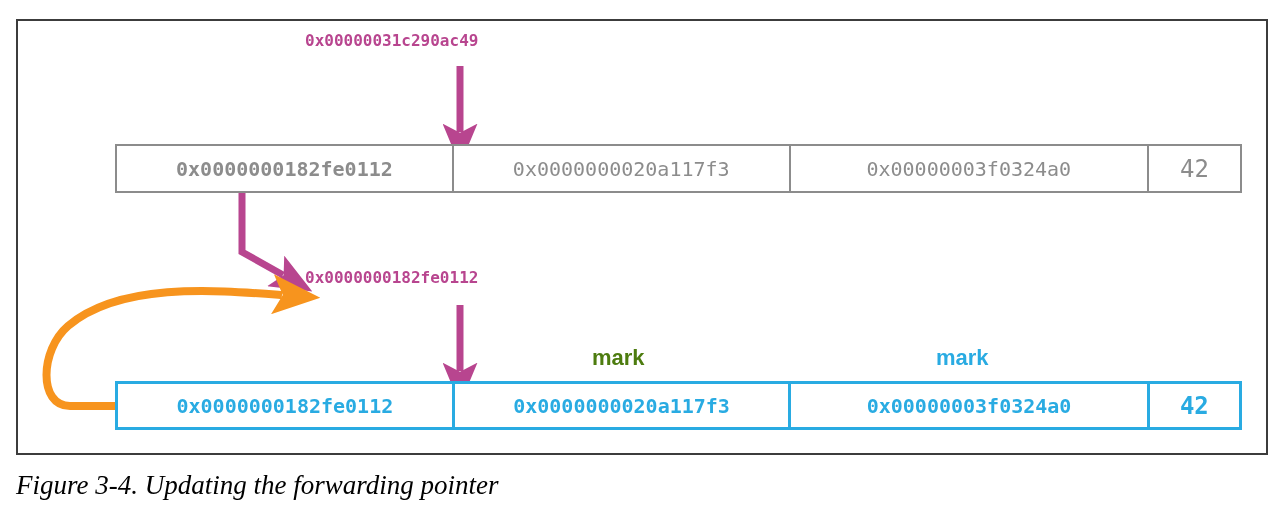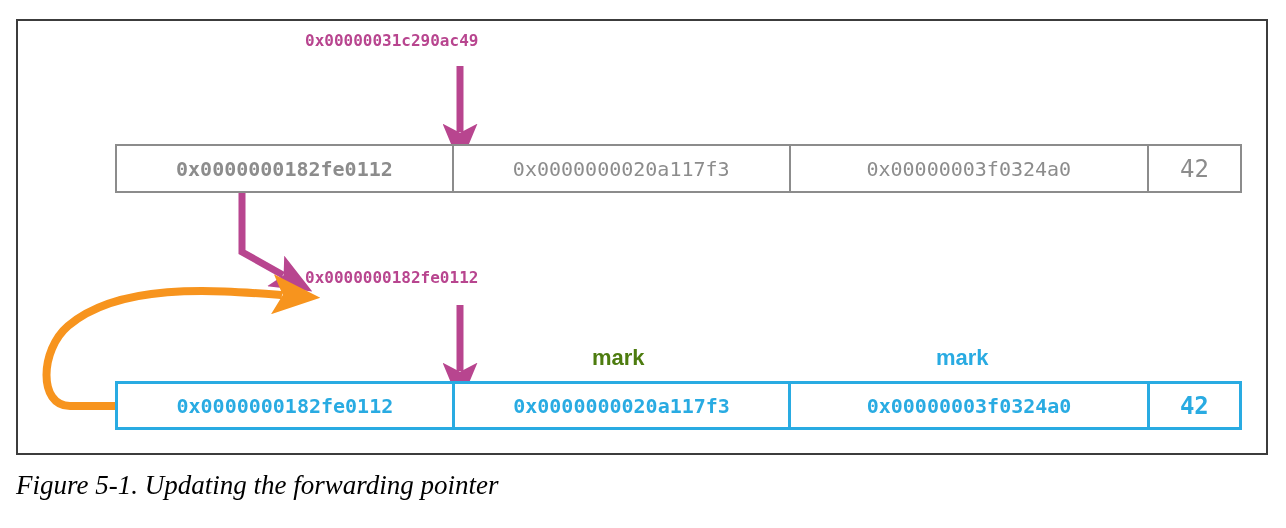--- a/index.html
+++ b/index.html
@@ -115,15 +115,15 @@
   <div class="col-header" id="header-mark">mark</div>
   <div class="col-header" id="header-klass">mark</div>
 
   <div class="row" id="row-bottom">
     <div class="cell c1" id="cell-bot-brooks">0x0000000182fe0112</div>
     <div class="cell c2">0x0000000020a117f3</div>
     <div class="cell c3">0x00000003f0324a0</div>
     <div class="cell c4" id="cell-bot-42">42</div>
   </div>
 
-  <div id="figure-caption">Figure 5-1. Updating the forwarding pointer</div>
+  <div id="figure-caption">Figure 3-4. Updating the forwarding pointer</div>
 
 </div>
 
 </body></html>

